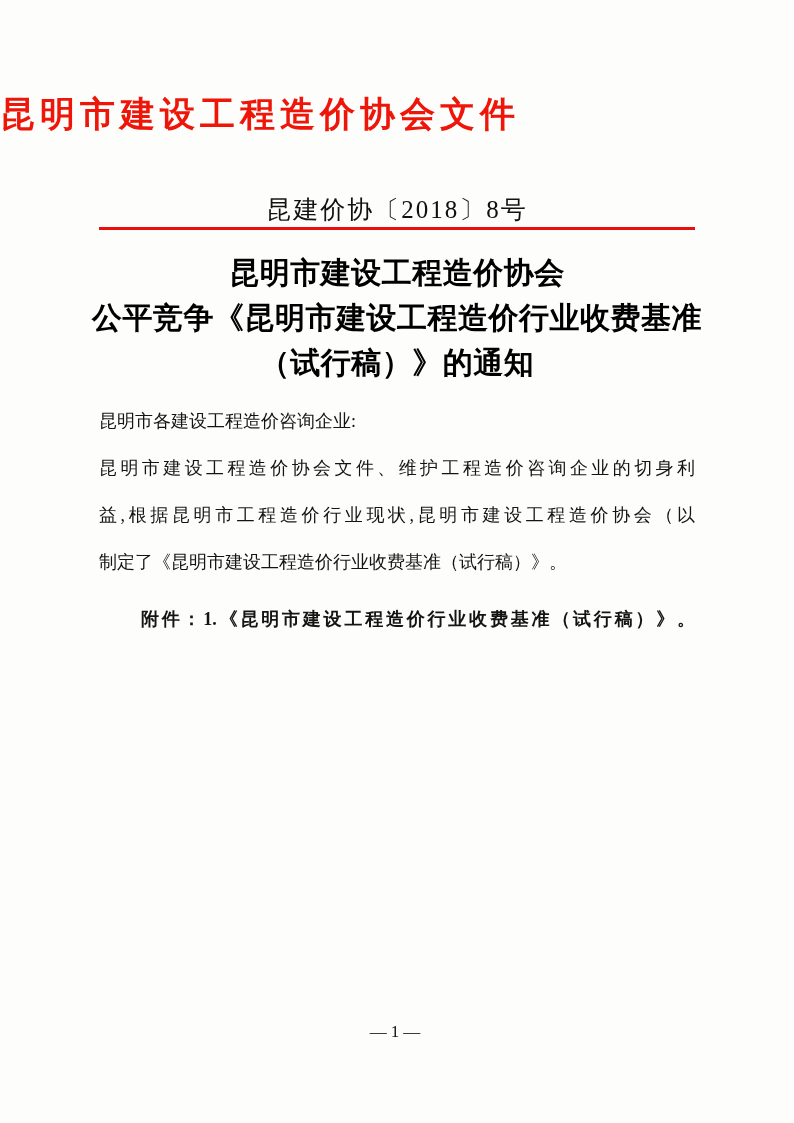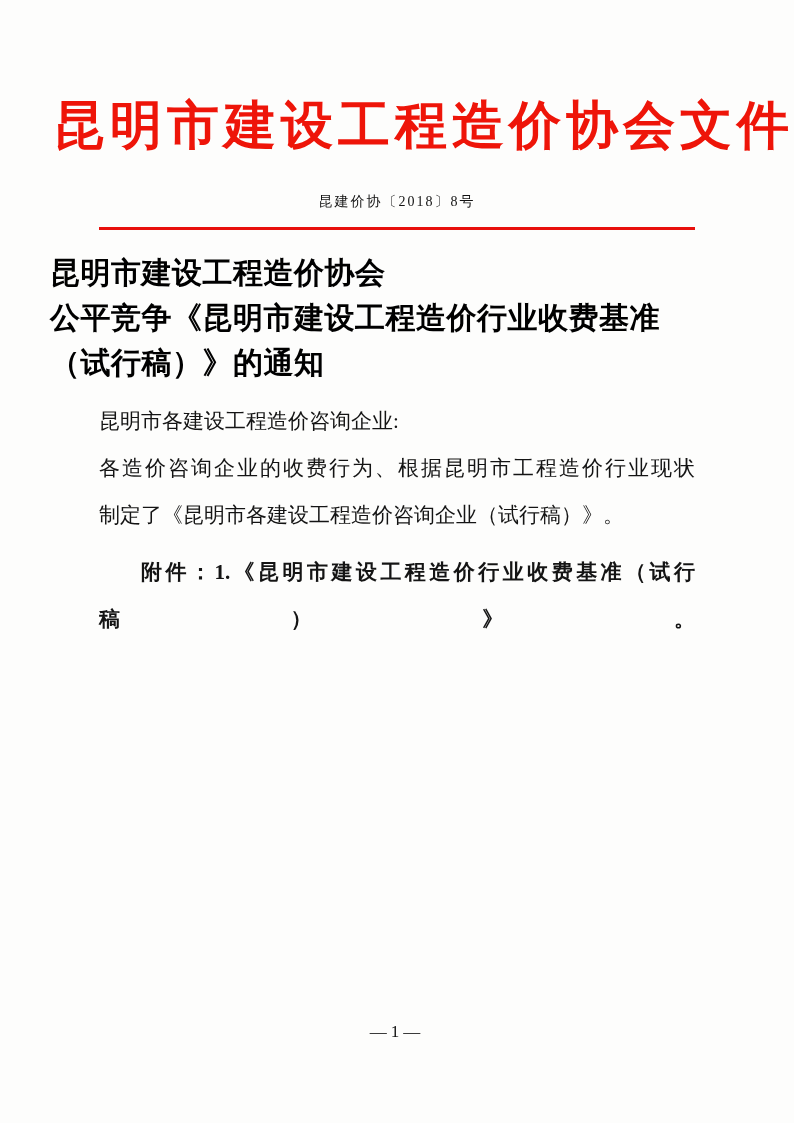--- a/index.html
+++ b/index.html
@@ -17,65 +17,65 @@
     background: #fdfdfc;
     overflow: hidden;
     font-family: "Liberation Serif", "DejaVu Serif", serif;
     color: var(--body-text);
   }
   .org-title {
     position: absolute;
     top: 91px;
     left: 0;
     width: 100%;
-    text-align: right;
+    text-align: left;
     font-family: "Liberation Sans", "DejaVu Sans", sans-serif;
     font-weight: bold;
-    font-size: 52px;
+    font-size: 35px;
     letter-spacing: 5px;
     color: var(--header-red);
     white-space: nowrap;
   }
   .doc-number {
     position: absolute;
     top: 193px;
     left: 0;
     width: 100%;
     text-align: center;
-    font-size: 14px;
+    font-size: 25px;
     letter-spacing: 2px;
     color: #111;
   }
   .red-divider {
     position: absolute;
     top: 227px;
     left: 99px;
     width: 596px;
     height: 3px;
     background: var(--divider-red);
   }
   .doc-title {
     position: absolute;
     top: 250px;
     left: 50px;
     width: 694px;
-    text-align: left;
+    text-align: center;
     font-family: "Liberation Sans", "DejaVu Sans", sans-serif;
     font-weight: bold;
     font-size: 30px;
     line-height: 45px;
     letter-spacing: 0.5px;
     color: #000;
   }
   .body-block {
     position: absolute;
     top: 398px;
     left: 99px;
     width: 596px;
-    font-size: 21px;
+    font-size: 18px;
     line-height: 47px;
     color: var(--body-text);
   }
   .body-line { text-align: left; }
   .body-line.fill {
     text-align: justify;
     text-align-last: justify;
   }
   .body-line.indent { text-indent: 42px; }
   .body-line.attachment { margin-top: 10px; font-weight: bold; }
@@ -102,20 +102,21 @@
   <div class="red-divider"></div>
 
   <div class="doc-title">
     <div>昆明市建设工程造价协会</div>
     <div>公平竞争《昆明市建设工程造价行业收费基准</div>
     <div>（试行稿）》的通知</div>
   </div>
 
   <div class="body-block">
     <div class="body-line">昆明市各建设工程造价咨询企业:</div>
-    <div class="body-line fill">各造价咨询企业的收费行为、根据昆明市工程造价行业现状</div>
-    <div class="body-line">制定了《昆明市各建设工程造价咨询企业（试行稿）》。</div>
+    <div class="body-line fill">昆明市建设工程造价协会文件、维护工程造价咨询企业的切身利</div>
+    <div class="body-line fill">益,根据昆明市工程造价行业现状,昆明市建设工程造价协会（以</div>
+    <div class="body-line">制定了《昆明市建设工程造价行业收费基准（试行稿）》。</div>
     <div class="body-line fill indent attachment">附件：1.《昆明市建设工程造价行业收费基准（试行稿）》。</div>
   </div>
 
   <div class="page-number">—1—</div>
 
 </div>
 
 </body></html>

